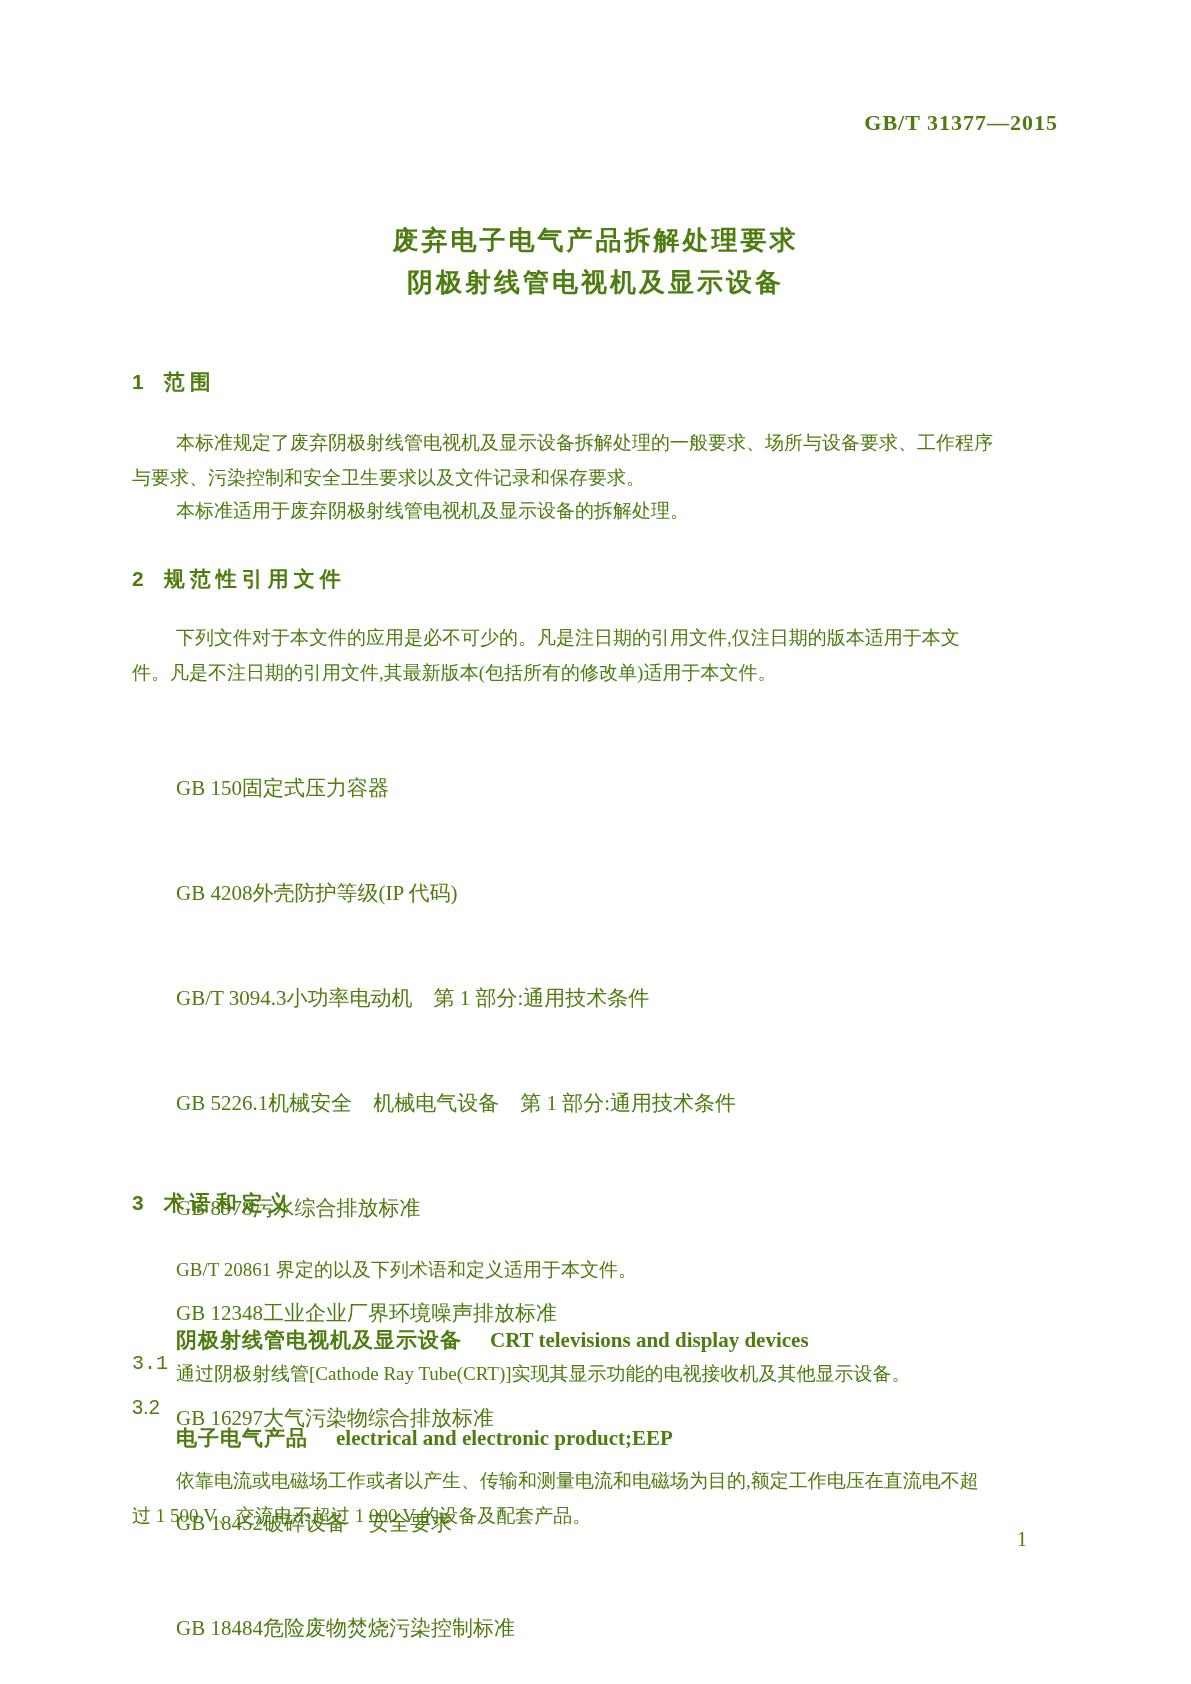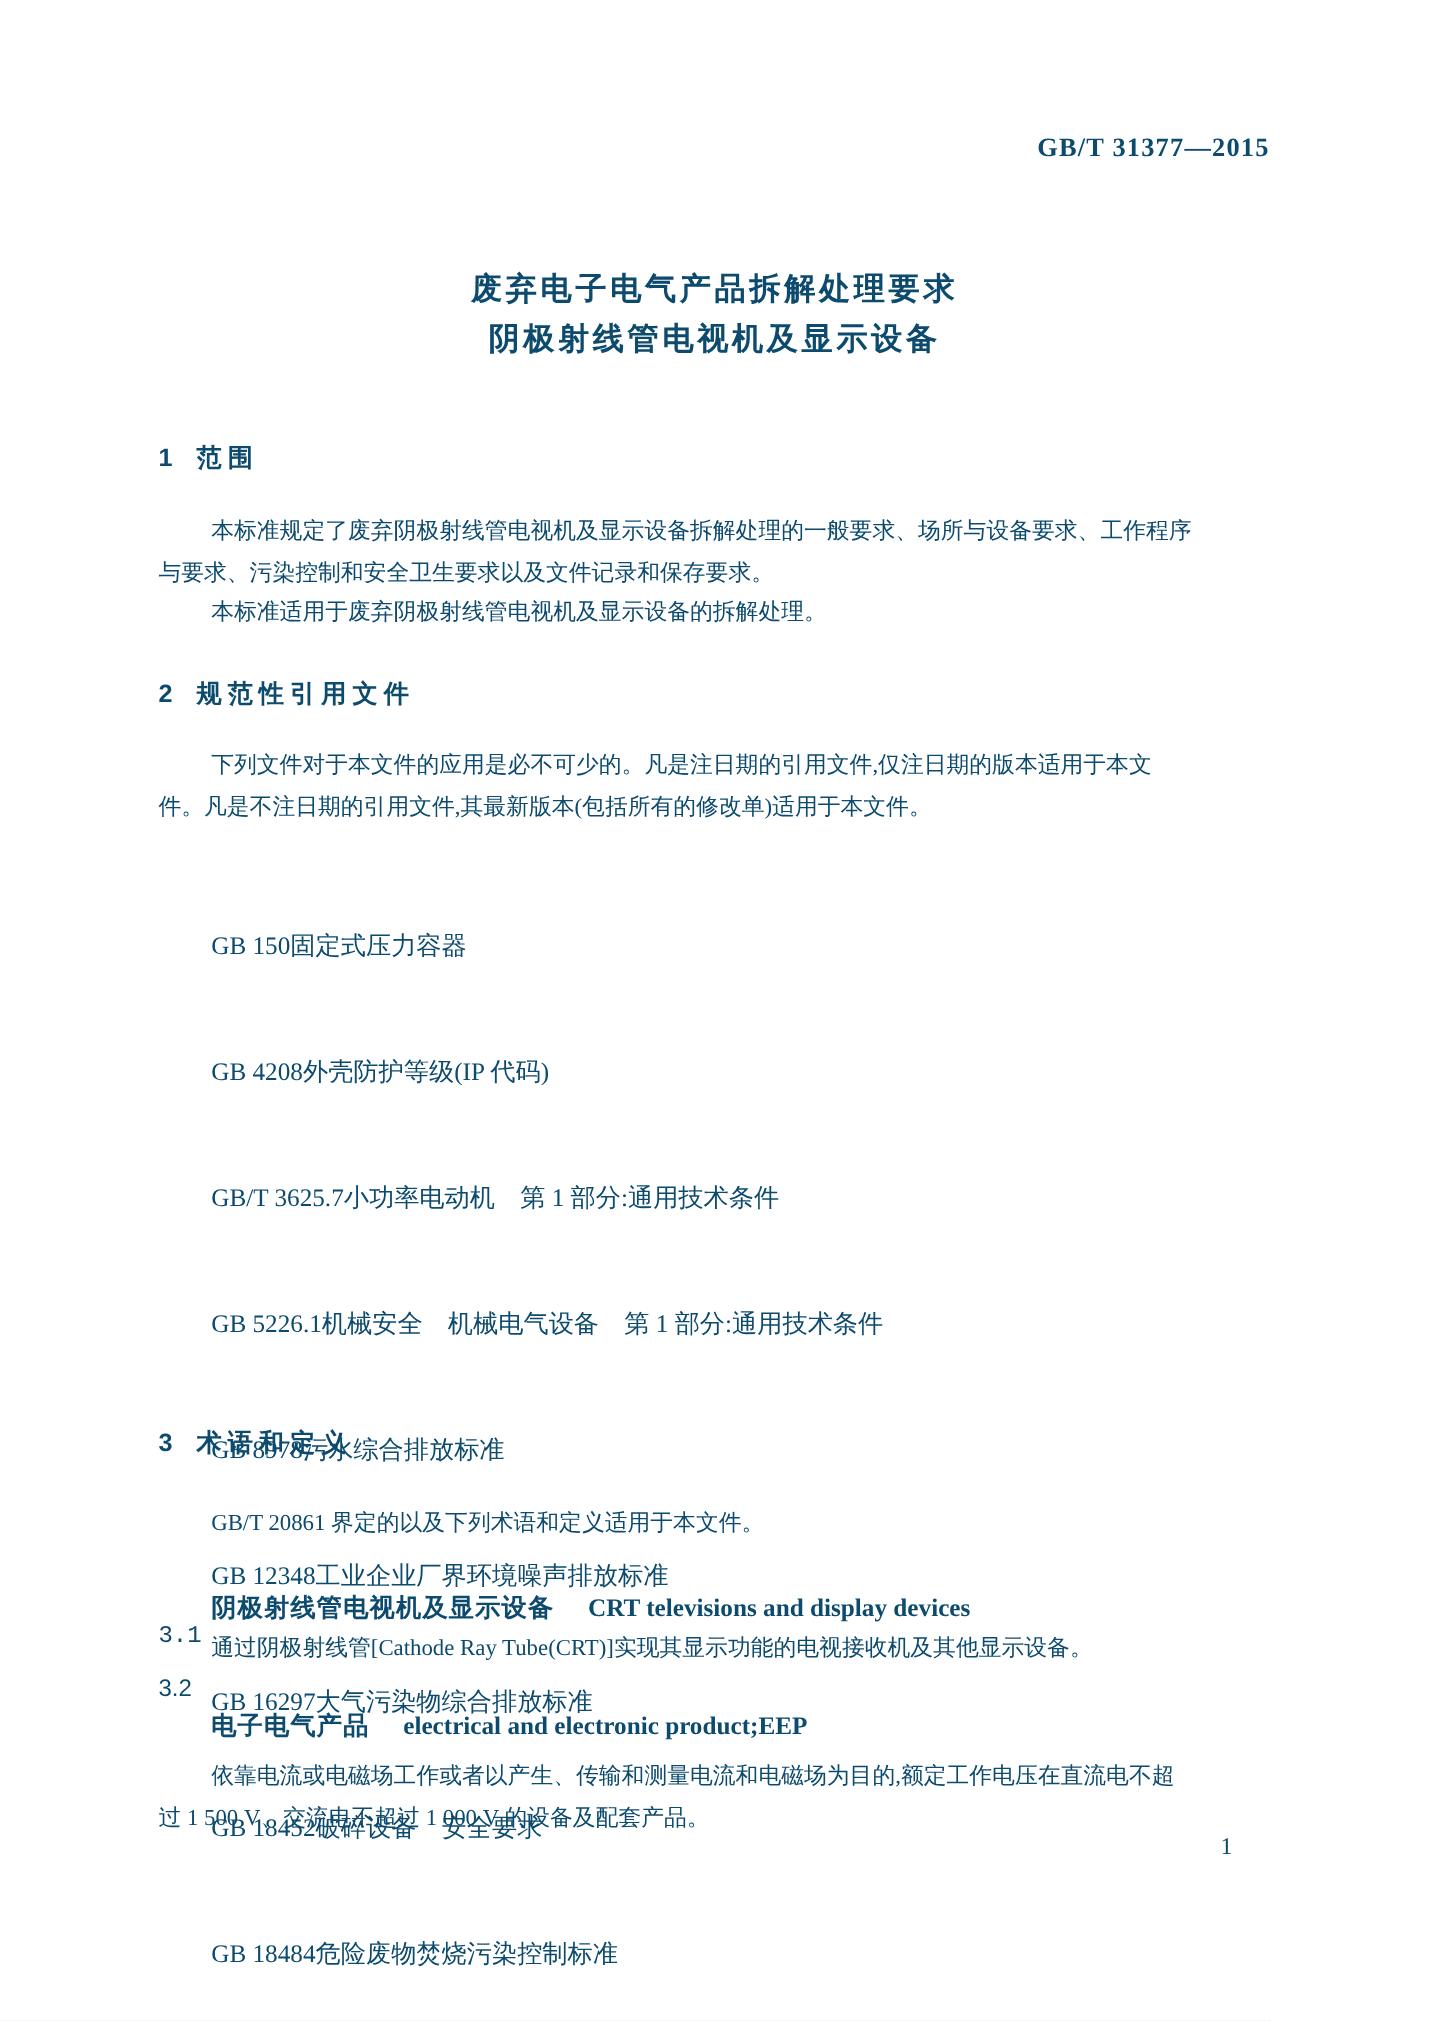--- a/index.html
+++ b/index.html
@@ -6,21 +6,21 @@
     margin: 0;
     padding: 0;
     background: #e8e8e8;
   }
   .page {
     position: relative;
     width: 1191px;
     height: 1684px;
     margin: 0 auto;
     background: #ffffff;
-    color: #0c4a6e;
+    color: #4d7c0f;
     overflow: hidden;
     font-family: "Liberation Serif", serif;
   }
   .doc-code {
     position: absolute;
     top: 110px;
     right: 133px;
     font-family: "Liberation Serif", serif;
     font-weight: bold;
     font-size: 22px;
@@ -148,21 +148,21 @@
 
     <div class="sec-heading" id="h-refs">
       <span class="sec-num">2</span><span class="sec-title">规范性引用文件</span>
     </div>
     <p class="para" id="refs-intro">下列文件对于本文件的应用是必不可少的。凡是注日期的引用文件,仅注日期的版本适用于本文
 件。凡是不注日期的引用文件,其最新版本(包括所有的修改单)适用于本文件。</p>
 
     <ul class="refs-list">
       <li><span class="ref-code">GB 150</span><span class="ref-title">固定式压力容器</span></li>
       <li><span class="ref-code">GB 4208</span><span class="ref-title">外壳防护等级(IP 代码)</span></li>
-      <li><span class="ref-code">GB/T 3625.7</span><span class="ref-title">小功率电动机　第 1 部分:通用技术条件</span></li>
+      <li><span class="ref-code">GB/T 3094.3</span><span class="ref-title">小功率电动机　第 1 部分:通用技术条件</span></li>
       <li><span class="ref-code">GB 5226.1</span><span class="ref-title">机械安全　机械电气设备　第 1 部分:通用技术条件</span></li>
       <li><span class="ref-code">GB 8978</span><span class="ref-title">污水综合排放标准</span></li>
       <li><span class="ref-code">GB 12348</span><span class="ref-title">工业企业厂界环境噪声排放标准</span></li>
       <li><span class="ref-code">GB 16297</span><span class="ref-title">大气污染物综合排放标准</span></li>
       <li><span class="ref-code">GB 18452</span><span class="ref-title">破碎设备　安全要求</span></li>
       <li><span class="ref-code">GB 18484</span><span class="ref-title">危险废物焚烧污染控制标准</span></li>
       
       
       
       

